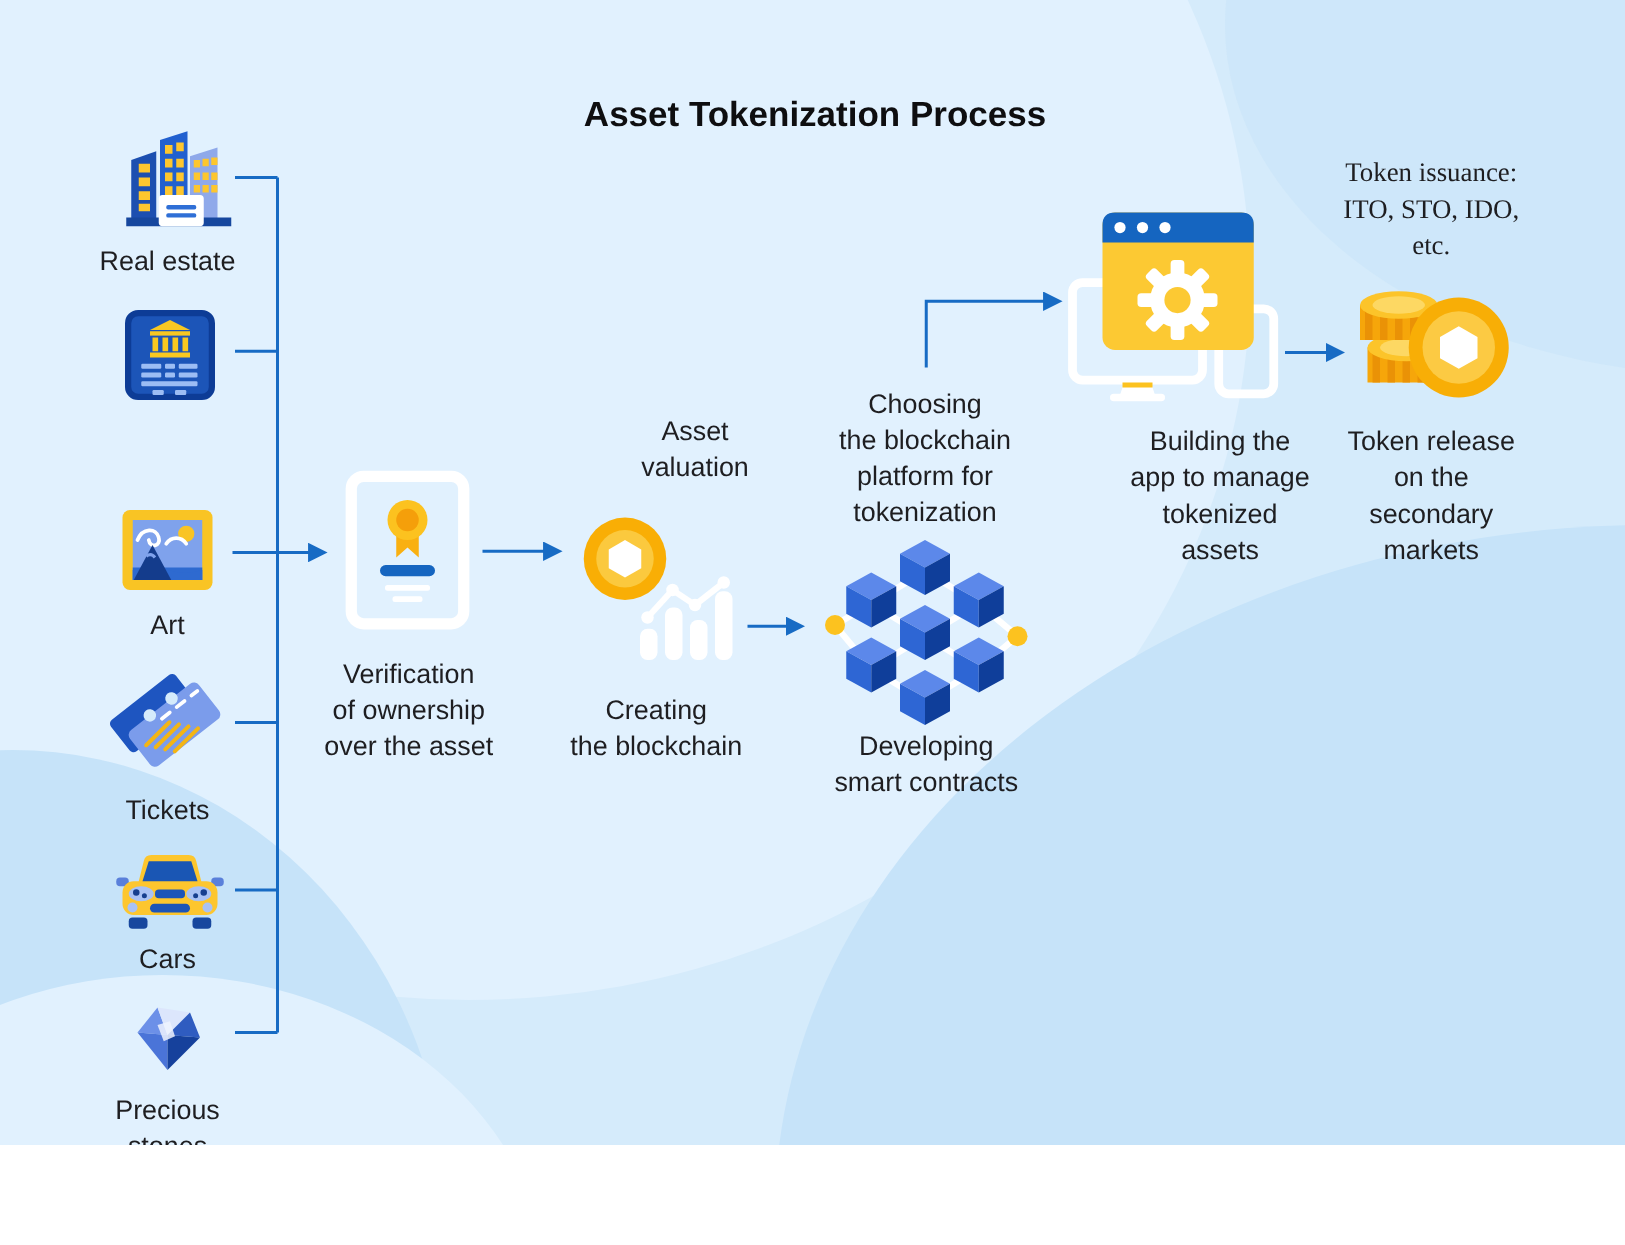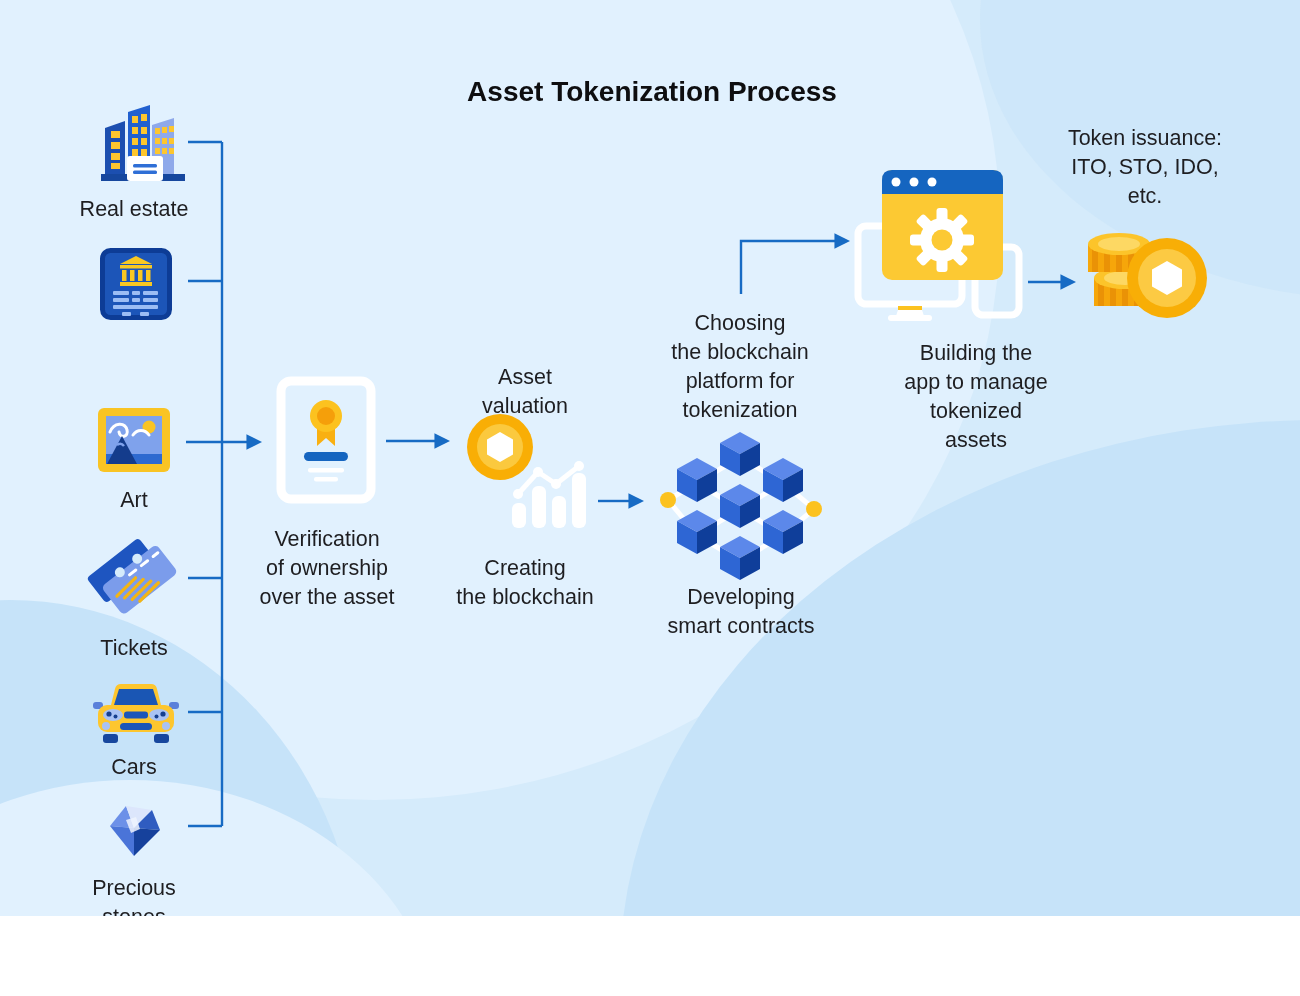--- a/index.html
+++ b/index.html
@@ -336,21 +336,21 @@
   <div class="label" style="left:134px;top:874px;">
     <span>Precious</span>
     <span>stones</span>
   </div>
 
   <div class="label" style="left:327px;top:525px;">
     <span>Verification</span>
     <span>of ownership</span>
     <span>over the asset</span>
   </div>
-  <div class="label" style="left:525px;top:331px;margin-top:32px;">
+  <div class="label" style="left:556px;top:331px;">
     <span>Asset</span>
     <span>valuation</span>
   </div>
   <div class="label" style="left:525px;top:554px;">
     <span>Creating</span>
     <span>the blockchain</span>
   </div>
   <div class="label" style="left:741px;top:583px;">
     <span>Developing</span>
     <span>smart contracts</span>
@@ -360,19 +360,25 @@
     <span>the blockchain</span>
     <span>platform for</span>
     <span>tokenization</span>
   </div>
   <div class="label" style="left:942px;top:339px;margin-left:34px;">
     <span>Building the</span>
     <span>app to manage</span>
     <span>tokenized</span>
     <span>assets</span>
   </div>
-  <div class="label" style="left:1145px;top:124px;">
+  <div class="label" style="left:1145px;top:339px;">
+    <span>Token release</span>
+    <span>on the</span>
+    <span>secondary</span>
+    <span>markets</span>
+  </div>
+  <div class="label" style="left:1145px;top:124px;font-family:Liberation Serif, serif;">
     <span>Token issuance:</span>
     <span>ITO, STO, IDO,</span>
     <span>etc.</span>
   </div>
 
 </div>
 
 </body></html>

